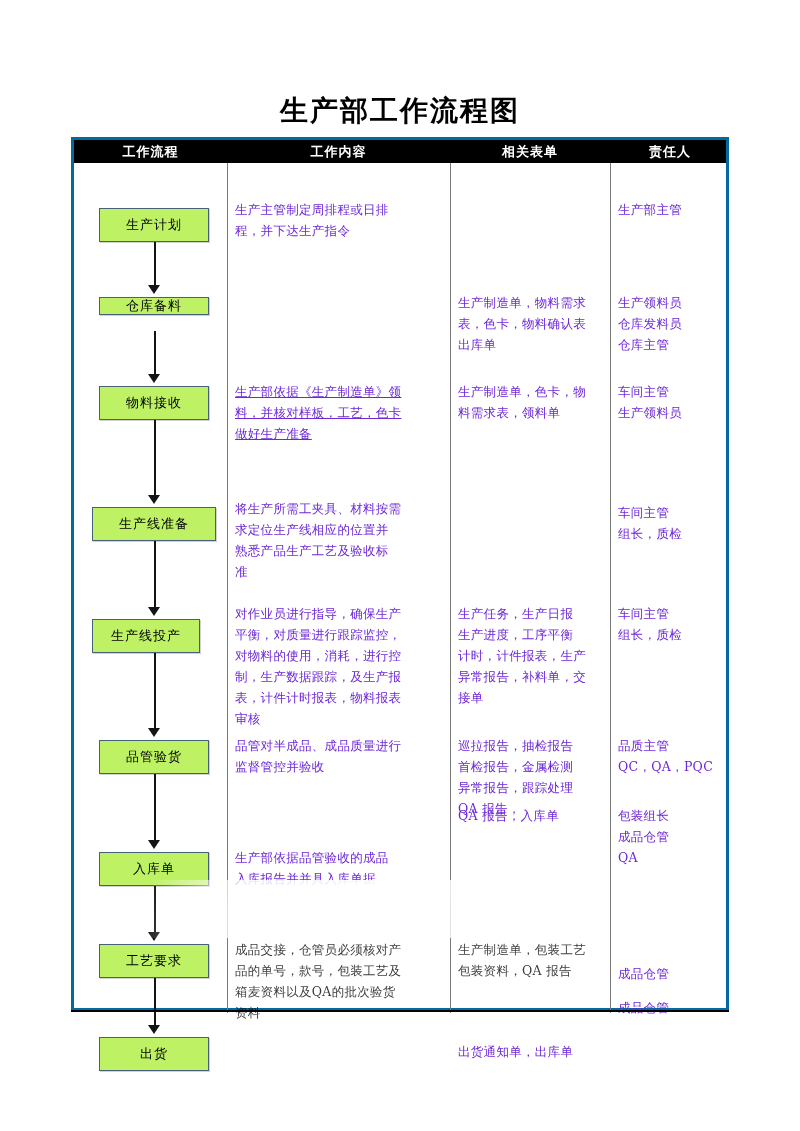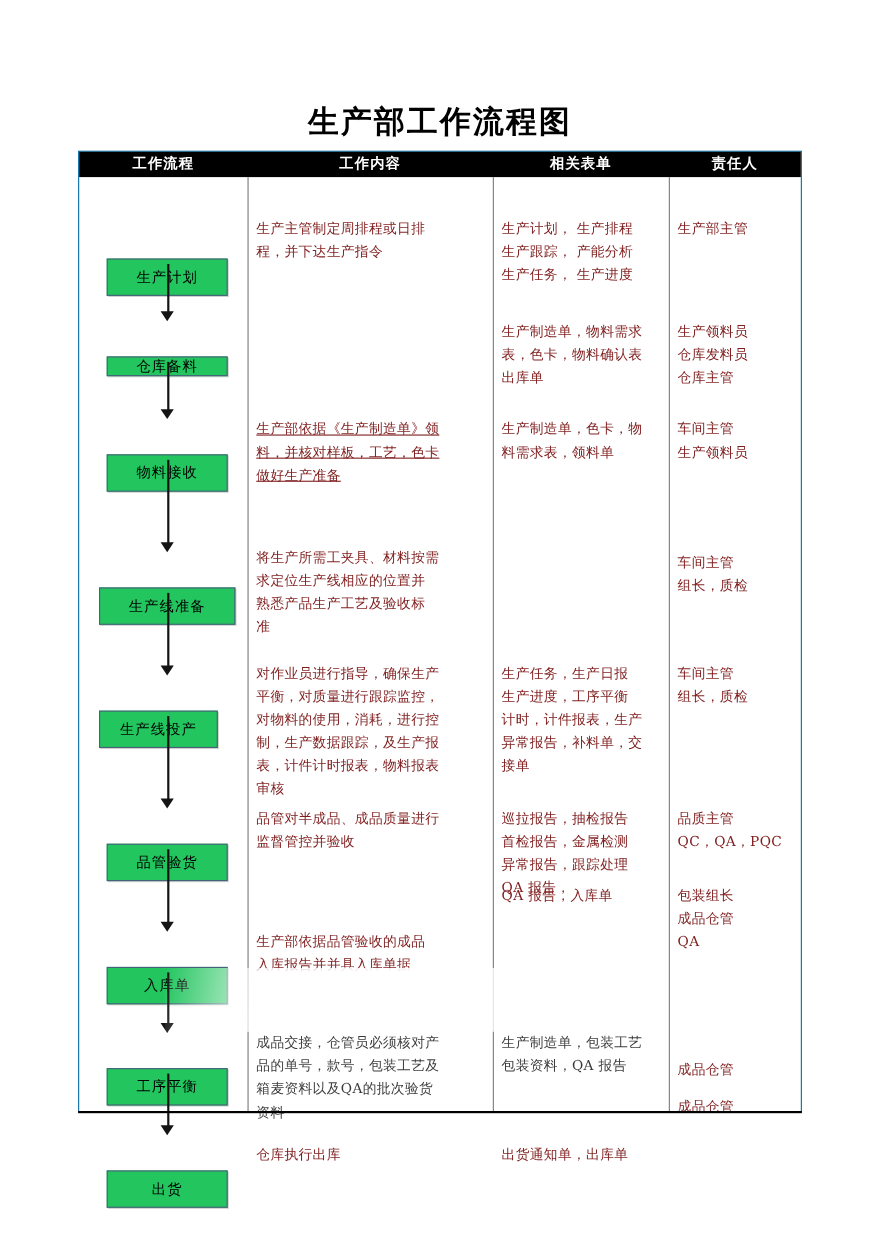--- a/index.html
+++ b/index.html
@@ -36,21 +36,21 @@
     font-family: "DejaVu Serif", "Liberation Serif", serif;
   }
 
   
   #table {
     position: absolute;
     left: 71px;
     top: 137px;
     width: 658px;
     height: 874px;
-    border: 1px solid #0369a1;
+    border: 3px solid #0369a1;
     box-sizing: border-box;
     padding-left: 28px;
   }
 
   
   #thead {
     position: absolute;
     left: 0; top: 0;
     width: 100%;
     height: 23px;
@@ -108,32 +108,31 @@
   
   #flowcol {
     position: absolute;
     left: 0; top: 0;
     width: 153px;
     height: 850px;
   }
   .node {
     position: absolute;
     box-sizing: border-box;
-    background: #22c55e;
+    background: #bef264;
     border: 1px solid #48617b;
     text-align: center;
     font-size: 13px;
     font-family: "DejaVu Serif", "Liberation Serif", serif;
     color: #000;
     letter-spacing: 1px;
     display: flex;
     align-items: center;
     justify-content: center;
     box-shadow: 1px 1px 0 rgba(0,0,0,0.18);
-    margin-top: 29px;
   }
   .connector {
     position: absolute;
     left: 80px;
     width: 1.6px;
     background: #141414;
   }
   .arrowhead {
     position: absolute;
     left: 74px;
@@ -143,21 +142,21 @@
     border-top: 9px solid #141414;
   }
 
   
   .cell {
     position: absolute;
     box-sizing: border-box;
     font-size: 12.5px;
     line-height: 21px;
     font-family: "DejaVu Serif", "Liberation Serif", serif;
-    color: #7f1d1d;
+    color: #6d28d9;
     white-space: pre-line;
     letter-spacing: 0.3px;
   }
   .cell.content { left: 161px; width: 212px; }
   .cell.forms   { left: 384px; width: 150px; }
   .cell.person  { left: 544px; width: 112px; }
 
   .cell.faded { color: #000000; opacity: 0.78; }
 
   
@@ -216,32 +215,29 @@
         <div class="arrowhead" style="top:565px;"></div>
 
         <div class="node" style="left:25px; top:577px; width:110px; height:34px;">品管验货</div>
         <div class="connector" style="top:611px; height:71px;"></div>
         <div class="arrowhead" style="top:677px;"></div>
 
         <div class="node" style="left:25px; top:689px; width:110px; height:34px;">入库单</div>
         <div class="connector" style="top:723px; height:51px;"></div>
         <div class="arrowhead" style="top:769px;"></div>
 
-        <div class="node" style="left:25px; top:781px; width:110px; height:34px;">工序平衡</div>
+        <div class="node" style="left:25px; top:781px; width:110px; height:34px;">工艺要求</div>
         <div class="connector" style="top:815px; height:52px;"></div>
         <div class="arrowhead" style="top:862px;"></div>
 
         <div class="node" style="left:25px; top:874px; width:110px; height:34px;">出货</div>
       </div>
 
       <div class="cell content" style="top:36px;">生产主管制定周排程或日排
 程，并下达生产指令</div>
-      <div class="cell forms" style="top:36px;">生产计划，  生产排程
-生产跟踪，  产能分析
-生产任务，  生产进度</div>
       <div class="cell person" style="top:36px;">生产部主管</div>
 
       <div class="cell forms" style="top:129px;">生产制造单，物料需求
 表，色卡，物料确认表
 出库单</div>
       <div class="cell person" style="top:129px;">生产领料员
 仓库发料员
 仓库主管</div>
 
       <div class="cell content" style="top:218px;text-decoration:underline;">生产部依据《生产制造单》领
@@ -290,21 +286,20 @@
 QA</div>
 
       <div class="cell content faded" style="top:776px;">成品交接，仓管员必须核对产
 品的单号，款号，包装工艺及
 箱麦资料以及QA的批次验货
 资料</div>
       <div class="cell forms faded" style="top:776px;">生产制造单，包装工艺
 包装资料，QA 报告</div>
       <div class="cell person" style="top:834px;">成品仓管</div>
 
-      <div class="cell content" style="top:878px;">仓库执行出库</div>
       <div class="cell forms" style="top:878px;">出货通知单，出库单</div>
       <div class="cell person" style="top:800px;">成品仓管</div>
 
     </div>
   </div>
 
   <div id="bottomrule"></div>
   <div id="watermark"></div>
 
 </div>

